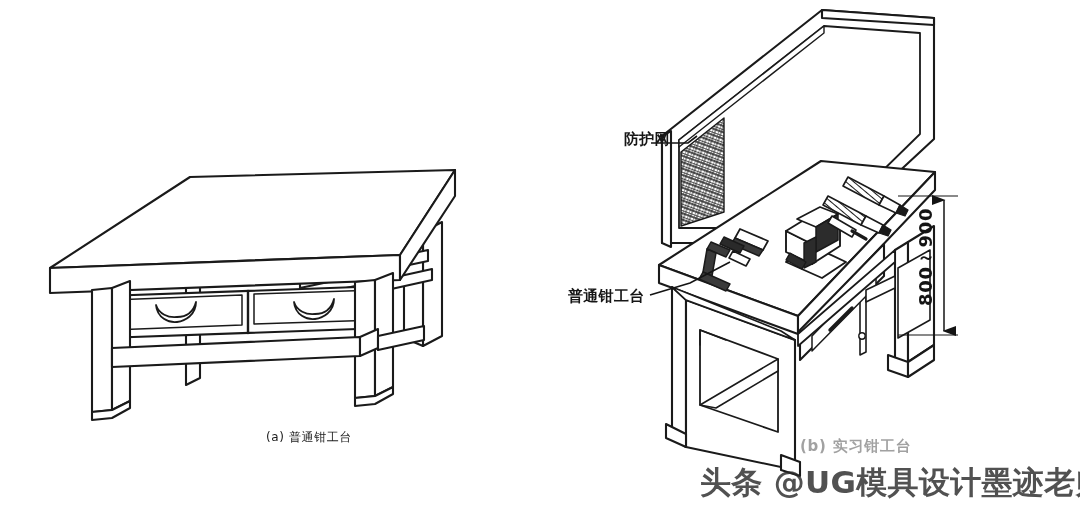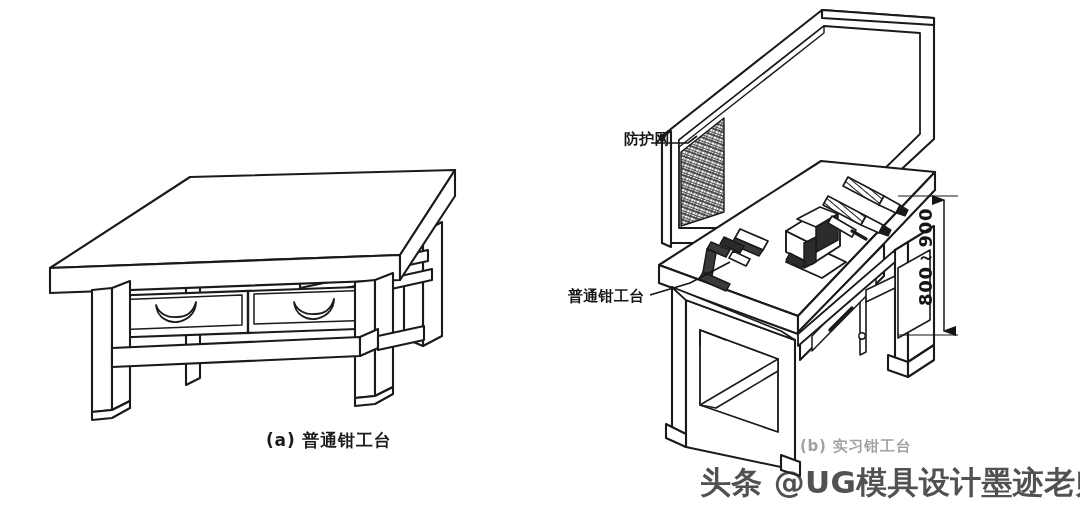--- a/index.html
+++ b/index.html
@@ -32,22 +32,22 @@
   .cap {
     position: absolute;
     font-family: "DejaVu Sans", "Liberation Sans", sans-serif;
     color: #1b1b1b;
     white-space: nowrap;
     letter-spacing: 0.05em;
   }
   #caption-a {
     left: 266px;
     top: 429px;
-    font-size: 17px;
-    font-weight: 700;
+    font-size: 12px;
+    font-weight: 400;
   }
   #caption-b {
     left: 800px;
     top: 437px;
     font-size: 15px;
     font-weight: 700;
     color: #555;
     opacity: 0.55;
   }
   .lbl {

